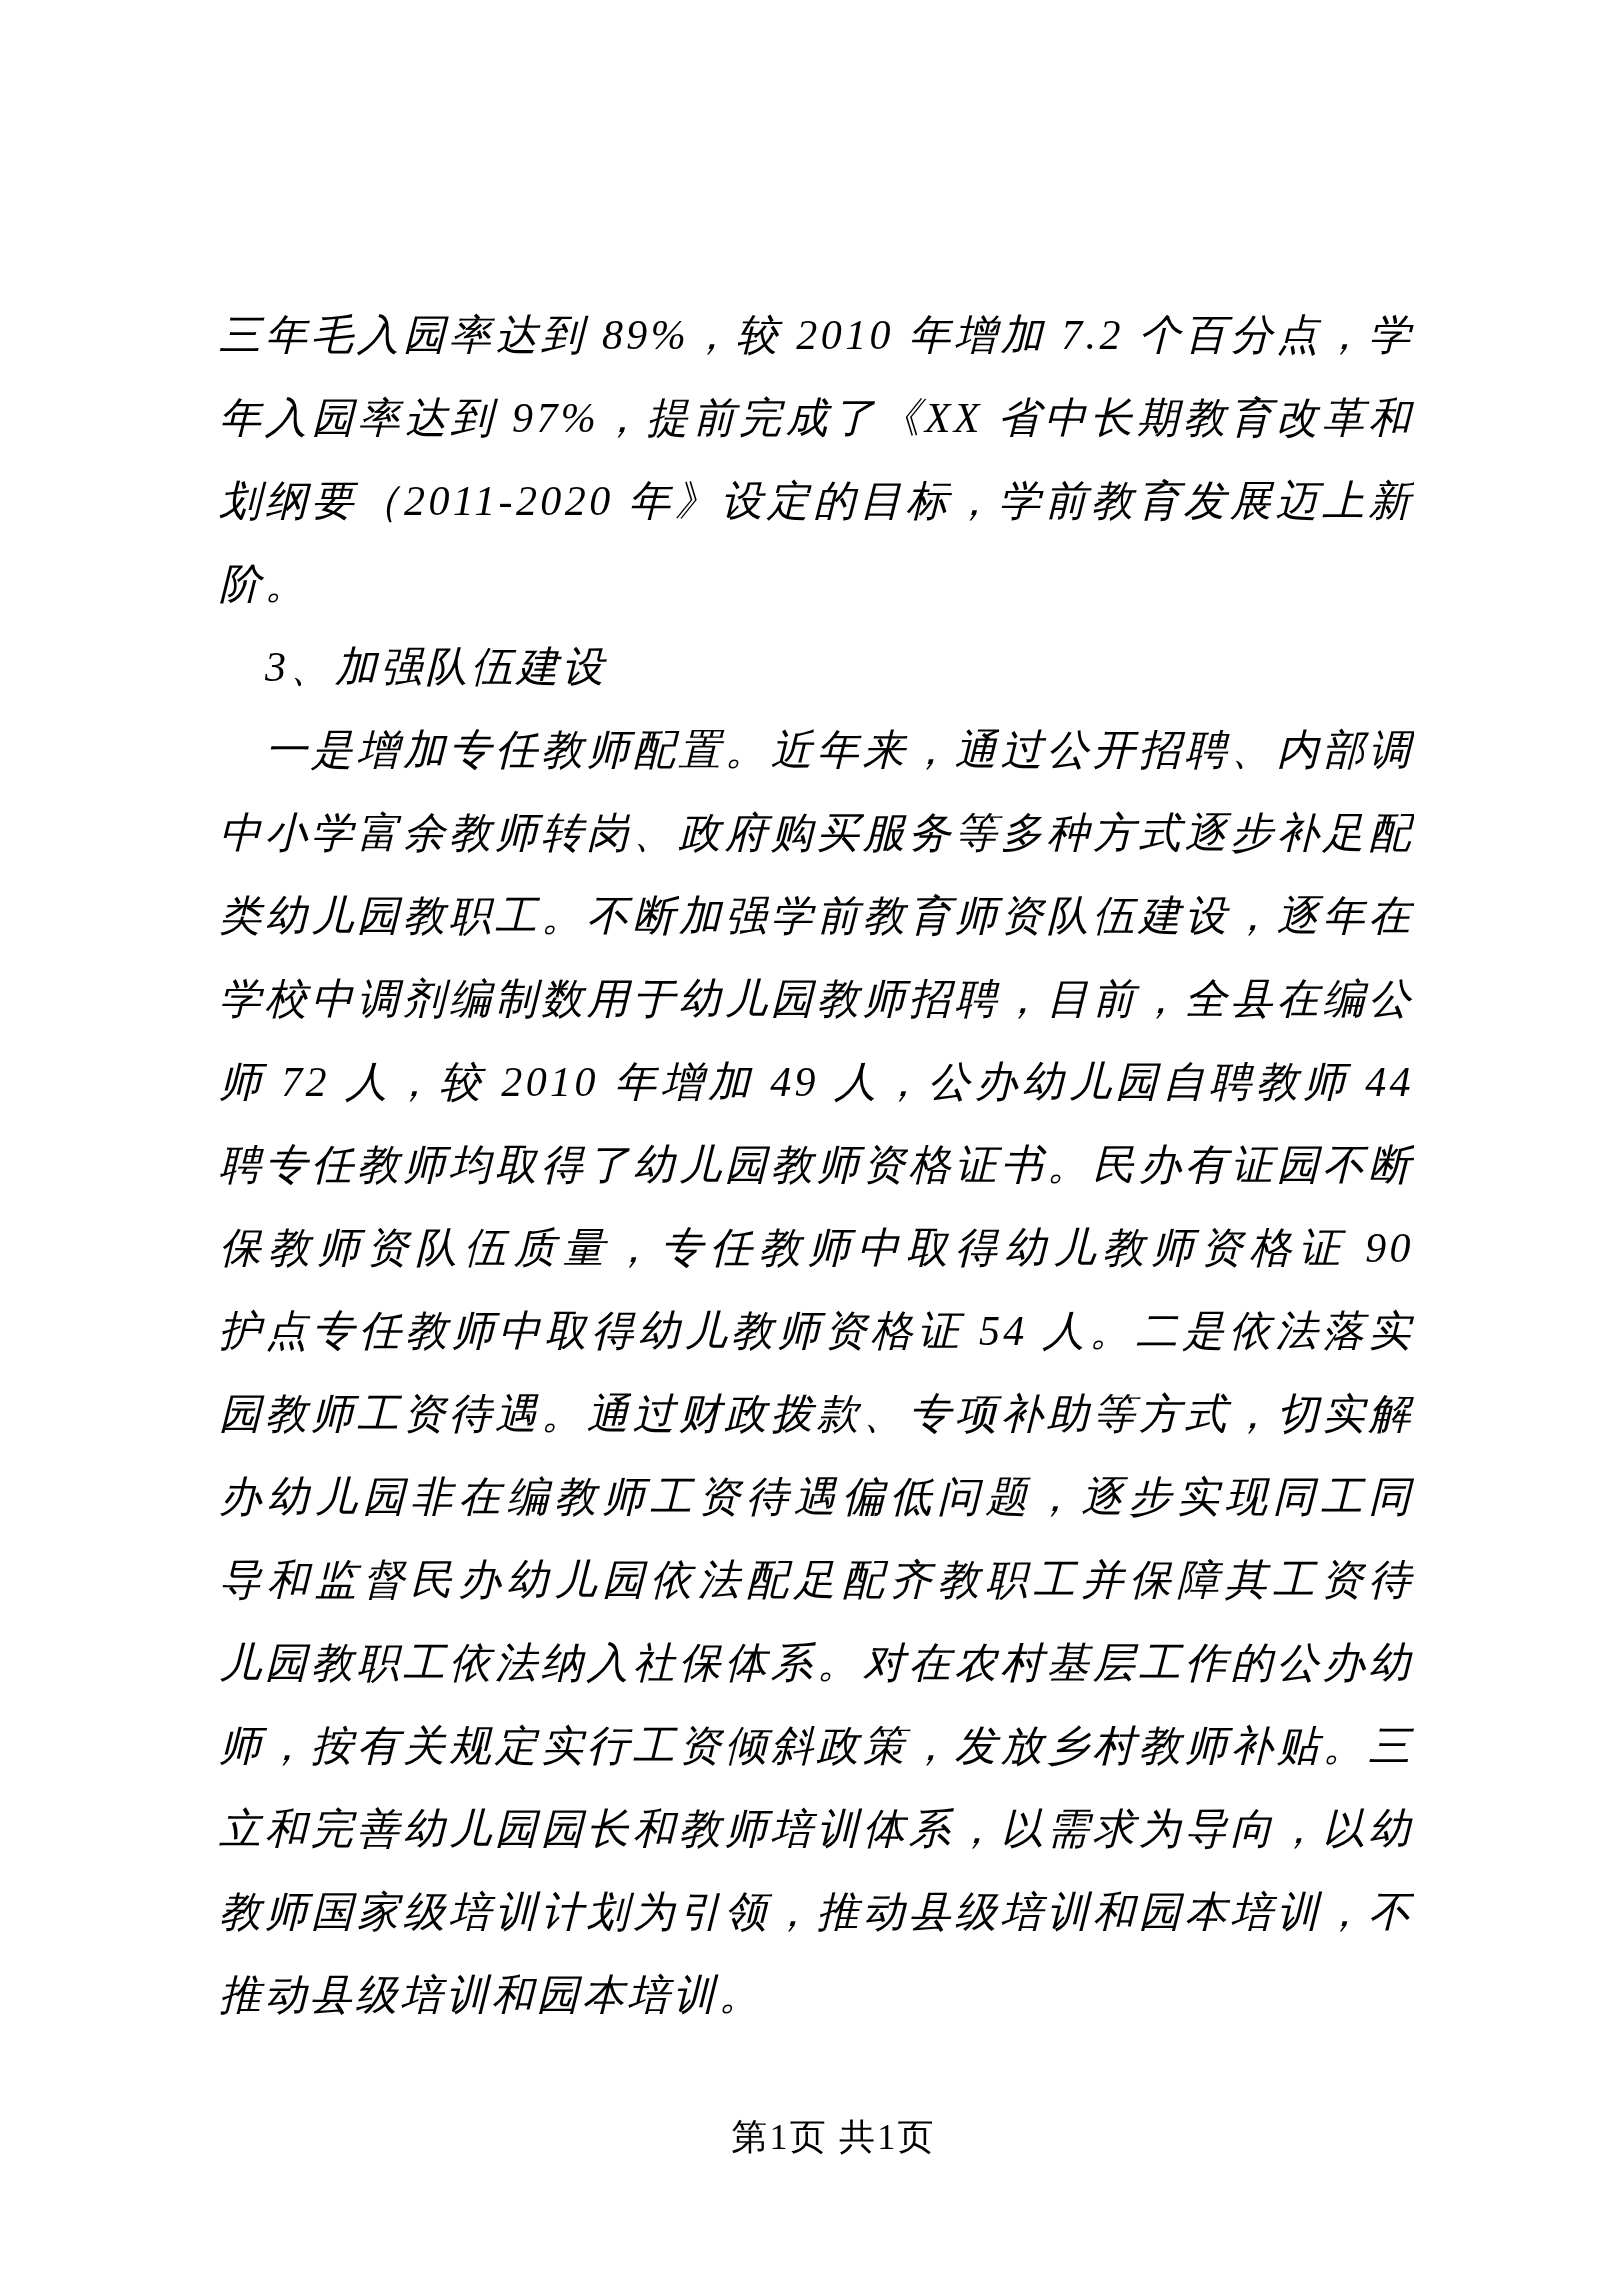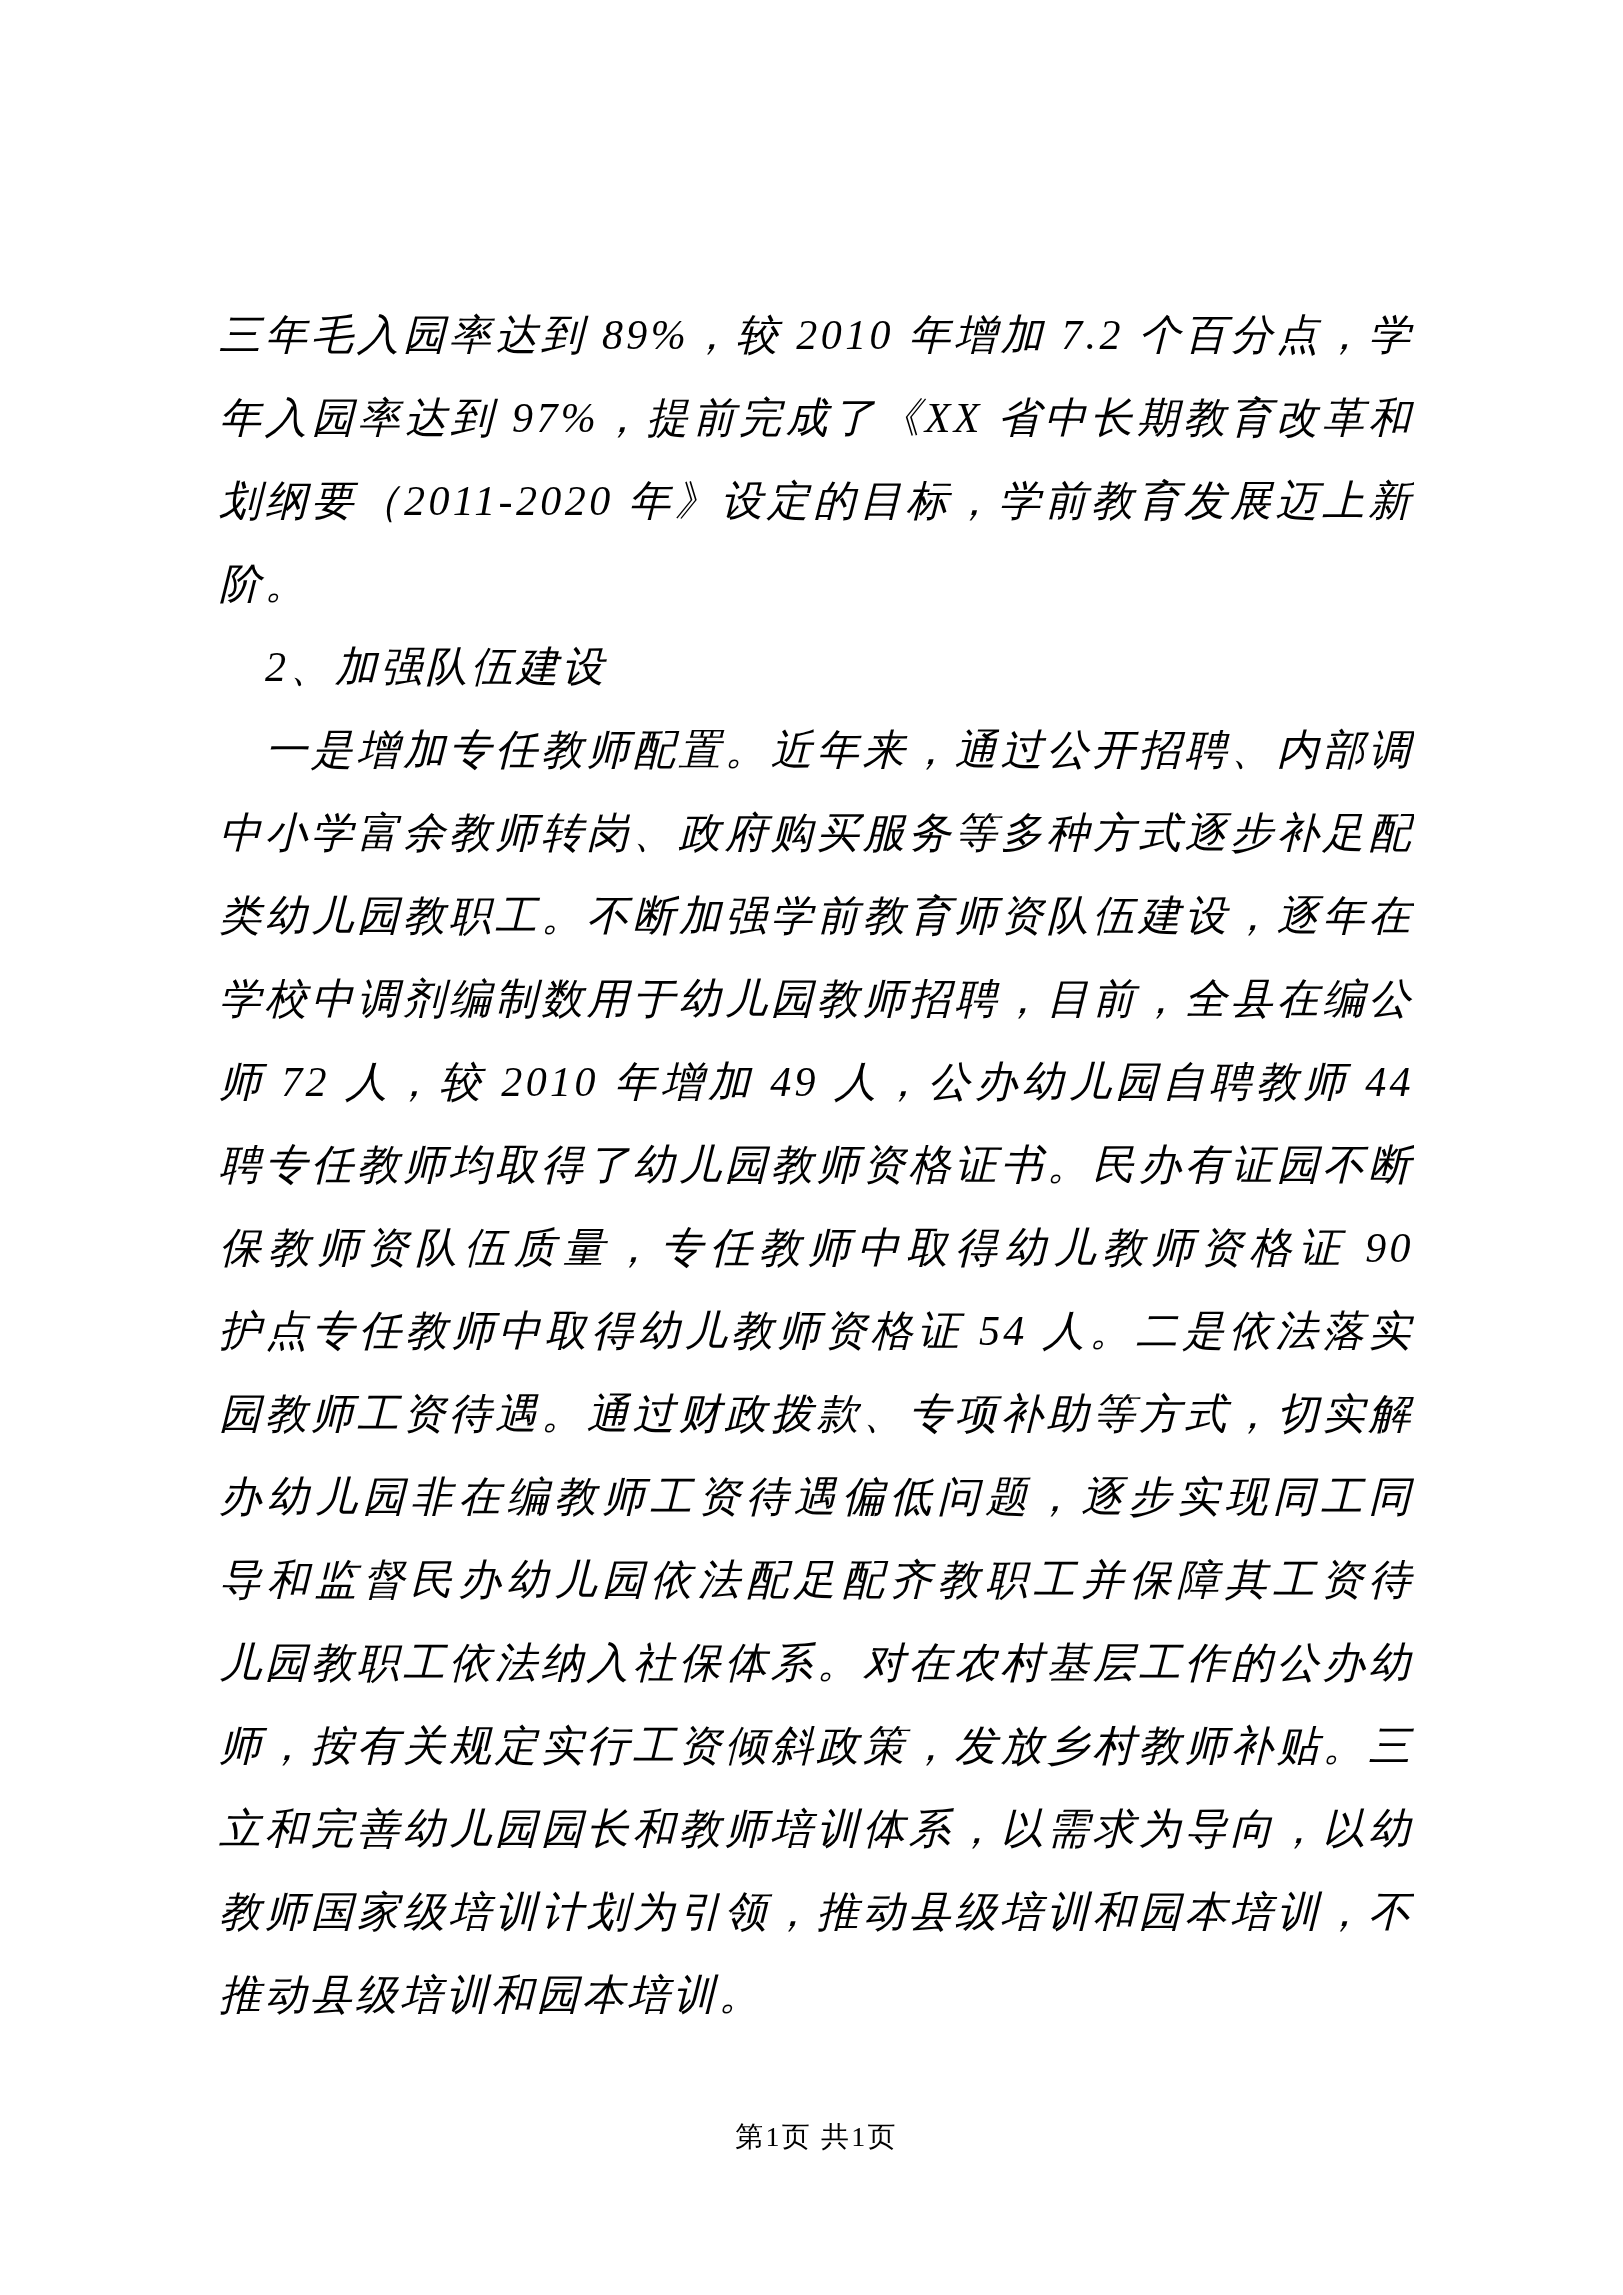--- a/index.html
+++ b/index.html
@@ -42,45 +42,45 @@
   }
   .line.justify {
     text-align: justify;
     text-align-last: justify;
   }
   .line.indent {
     text-indent: 46px;
   }
   .footer {
     position: absolute;
-    left: 219px;
+    left: 236px;
     top: 2119px;
     width: 1195px;
     text-align: center;
-    font-size: 28px;
+    font-size: 36px;
     line-height: 36px;
     font-style: normal;           
     letter-spacing: 2.2px;
     color: #000000;
   }
 </style>
 </head>
 <body>
 
 <div class="page">
   <div class="body-text" id="body-text">
 
   <div class="paragraph">
         <div class="line justify">三年毛入园率达到 89%，较 2010 年增加 7.2 个百分点，学前一</div>
         <div class="line justify">年入园率达到 97%，提前完成了《XX 省中长期教育改革和发展规</div>
         <div class="line justify">划纲要（2011-2020 年》设定的目标，学前教育发展迈上新的台</div>
         <div class="line">阶。</div>
       </div>
       <div class="paragraph">
-        <div class="line indent">2、加强队伍建设</div>
+        <div class="line indent">3、加强队伍建设</div>
       </div>
       <div class="paragraph">
         <div class="line justify indent">一是增加专任教师配置。近年来，通过公开招聘、内部调配、</div>
         <div class="line justify">中小学富余教师转岗、政府购买服务等多种方式逐步补足配齐各</div>
         <div class="line justify">类幼儿园教职工。不断加强学前教育师资队伍建设，逐年在其他</div>
         <div class="line justify">学校中调剂编制数用于幼儿园教师招聘，目前，全县在编公办教</div>
         <div class="line justify">师 72 人，较 2010 年增加 49 人，公办幼儿园自聘教师 44 人，自</div>
         <div class="line justify">聘专任教师均取得了幼儿园教师资格证书。民办有证园不断提高</div>
         <div class="line justify">保教师资队伍质量，专任教师中取得幼儿教师资格证 90 人，看</div>
         <div class="line justify">护点专任教师中取得幼儿教师资格证 54 人。二是依法落实幼儿</div>

